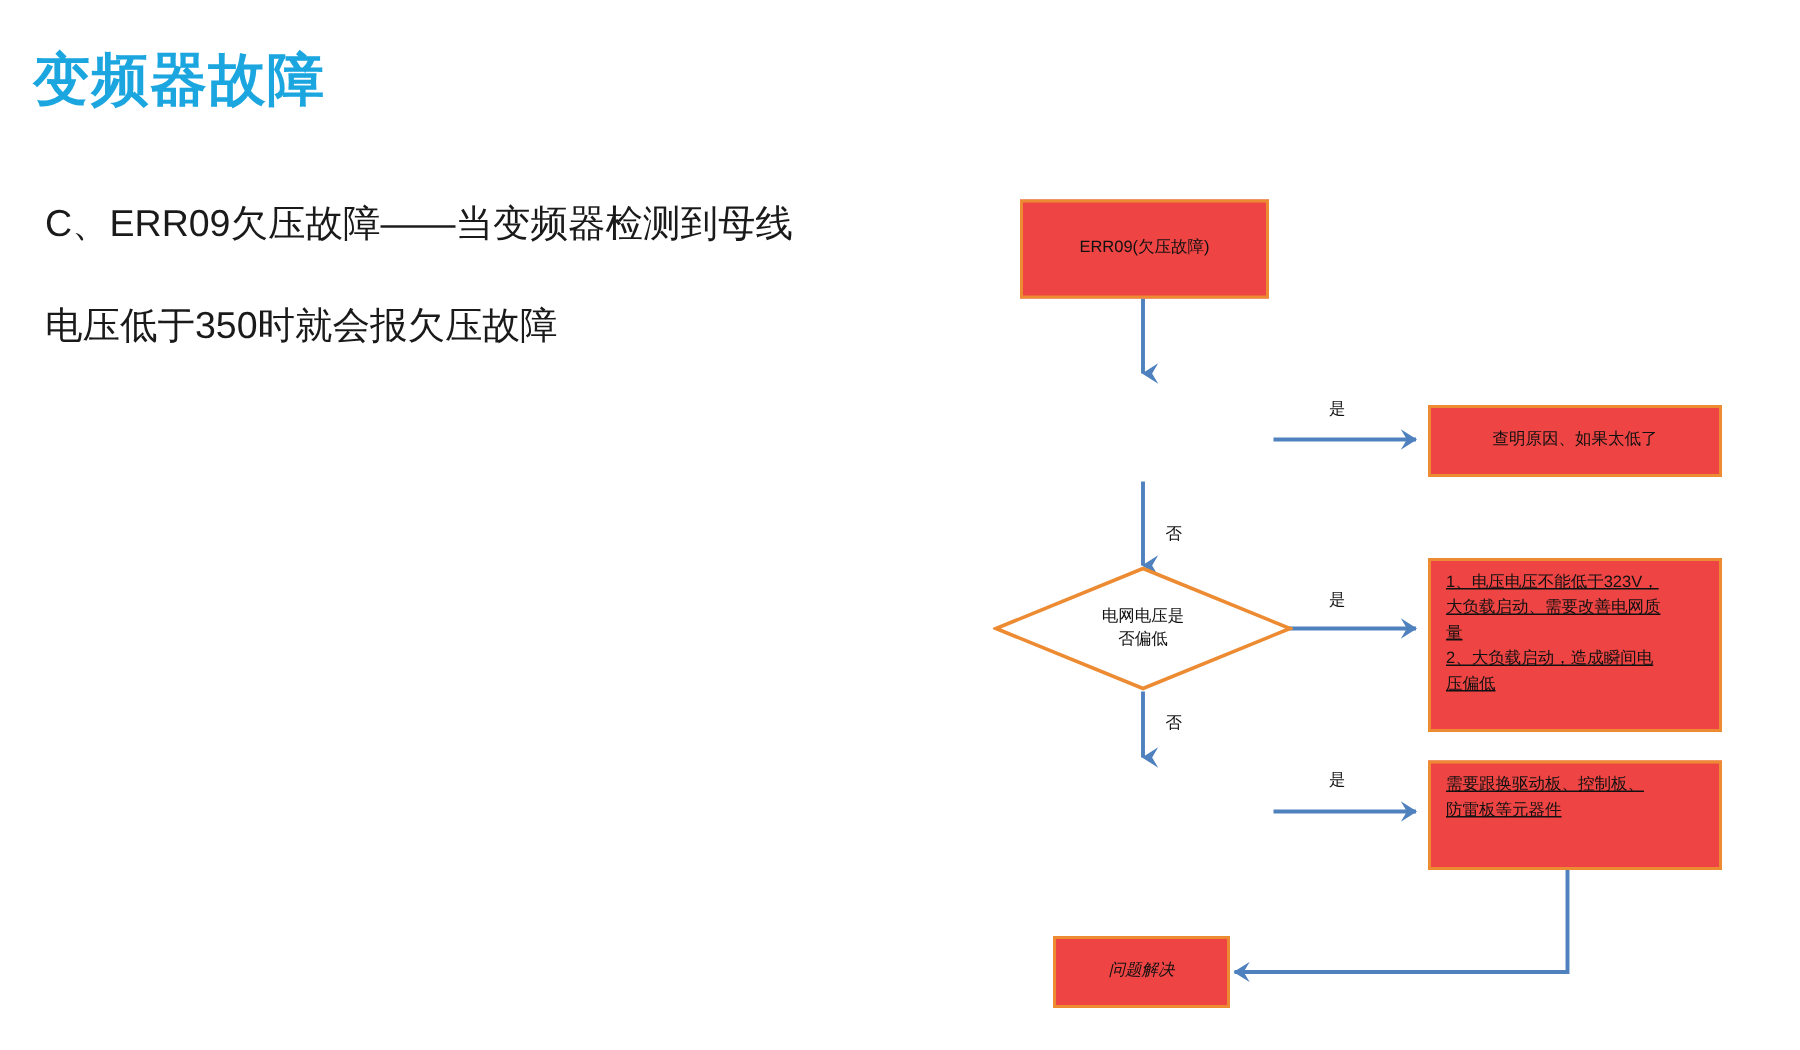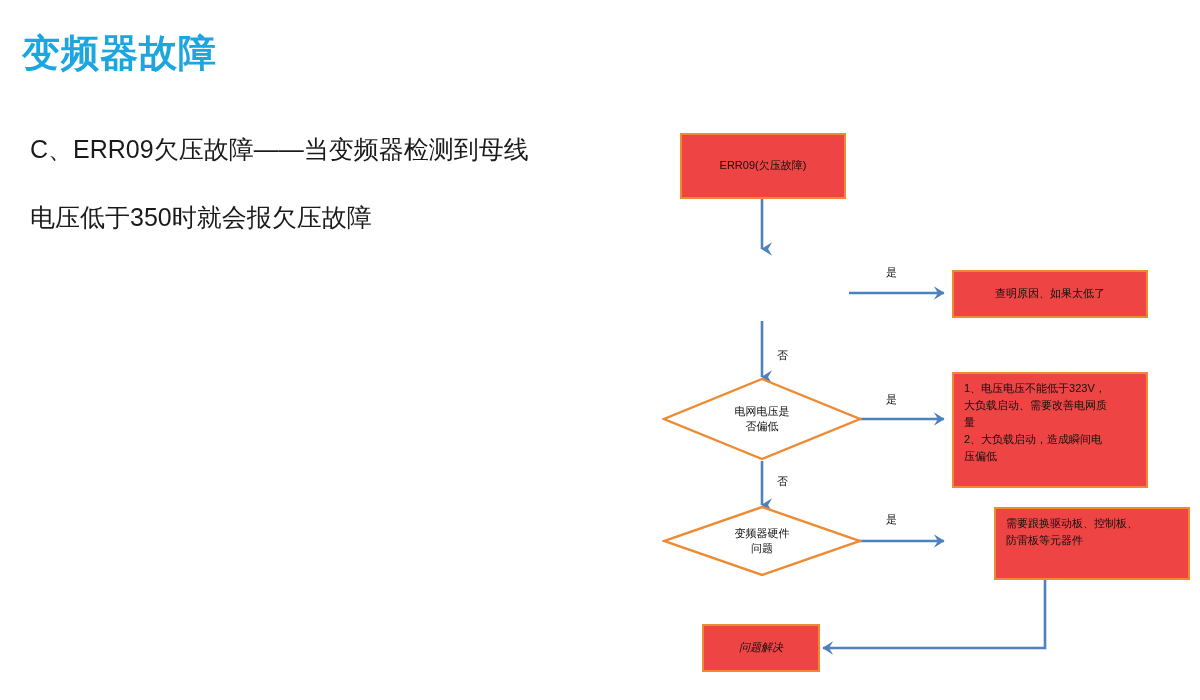--- a/index.html
+++ b/index.html
@@ -71,20 +71,21 @@
   }
   .node-box.centered {
     justify-content: center;
     text-align: center;
   }
   .node-box.left-align {
     justify-content: flex-end;
     text-align: left;
     padding: 6px 8px 6px 10px;
     align-items: flex-start;
+    text-decoration: underline;
   }
   .node-box .txt {
     display: block;
     width: 100%;
   }
   .node-box .txt .ln { display: block; }
 
   
   .node-diamond {
     position: absolute;
@@ -177,31 +178,22 @@
   <div class="node-box left-align" style="left:952px; top:372px; width:196px; height:116px;">
     <span class="txt">
       <span class="ln">1、电压电压不能低于323V，</span>
       <span class="ln">大负载启动、需要改善电网质</span>
       <span class="ln">量</span>
       <span class="ln">2、大负载启动，造成瞬间电</span>
       <span class="ln">压偏低</span>
     </span>
   </div>
 
-  <div class="node-diamond" style="left:662px; top:505px; width:200px; height:72px;">
-    <svg width="200" height="72" viewBox="0 0 200 72" style="position:absolute;left:0;top:0;">
-      <polygon points="100,2 198,36 100,70 2,36" fill="#ffffff" stroke="#ED8B33" stroke-width="2.4"></polygon>
-    </svg>
-    <span class="dtext">
-      <span class="ln">变频器硬件</span>
-      <span class="ln">问题</span>
-    </span>
-  </div>
-
-  <div class="node-box left-align" style="left:952px; top:507px; width:196px; height:73px;margin-left:42px;">
+
+  <div class="node-box left-align" style="left:952px; top:507px; width:196px; height:73px;">
     <span class="txt">
       <span class="ln">需要跟换驱动板、控制板、</span>
       <span class="ln">防雷板等元器件</span>
     </span>
   </div>
 
   <div class="node-box centered" style="left:702px; top:624px; width:118px; height:48px;font-style:italic;">
     <span class="txt">
       <span class="ln">问题解决</span>
     </span>

